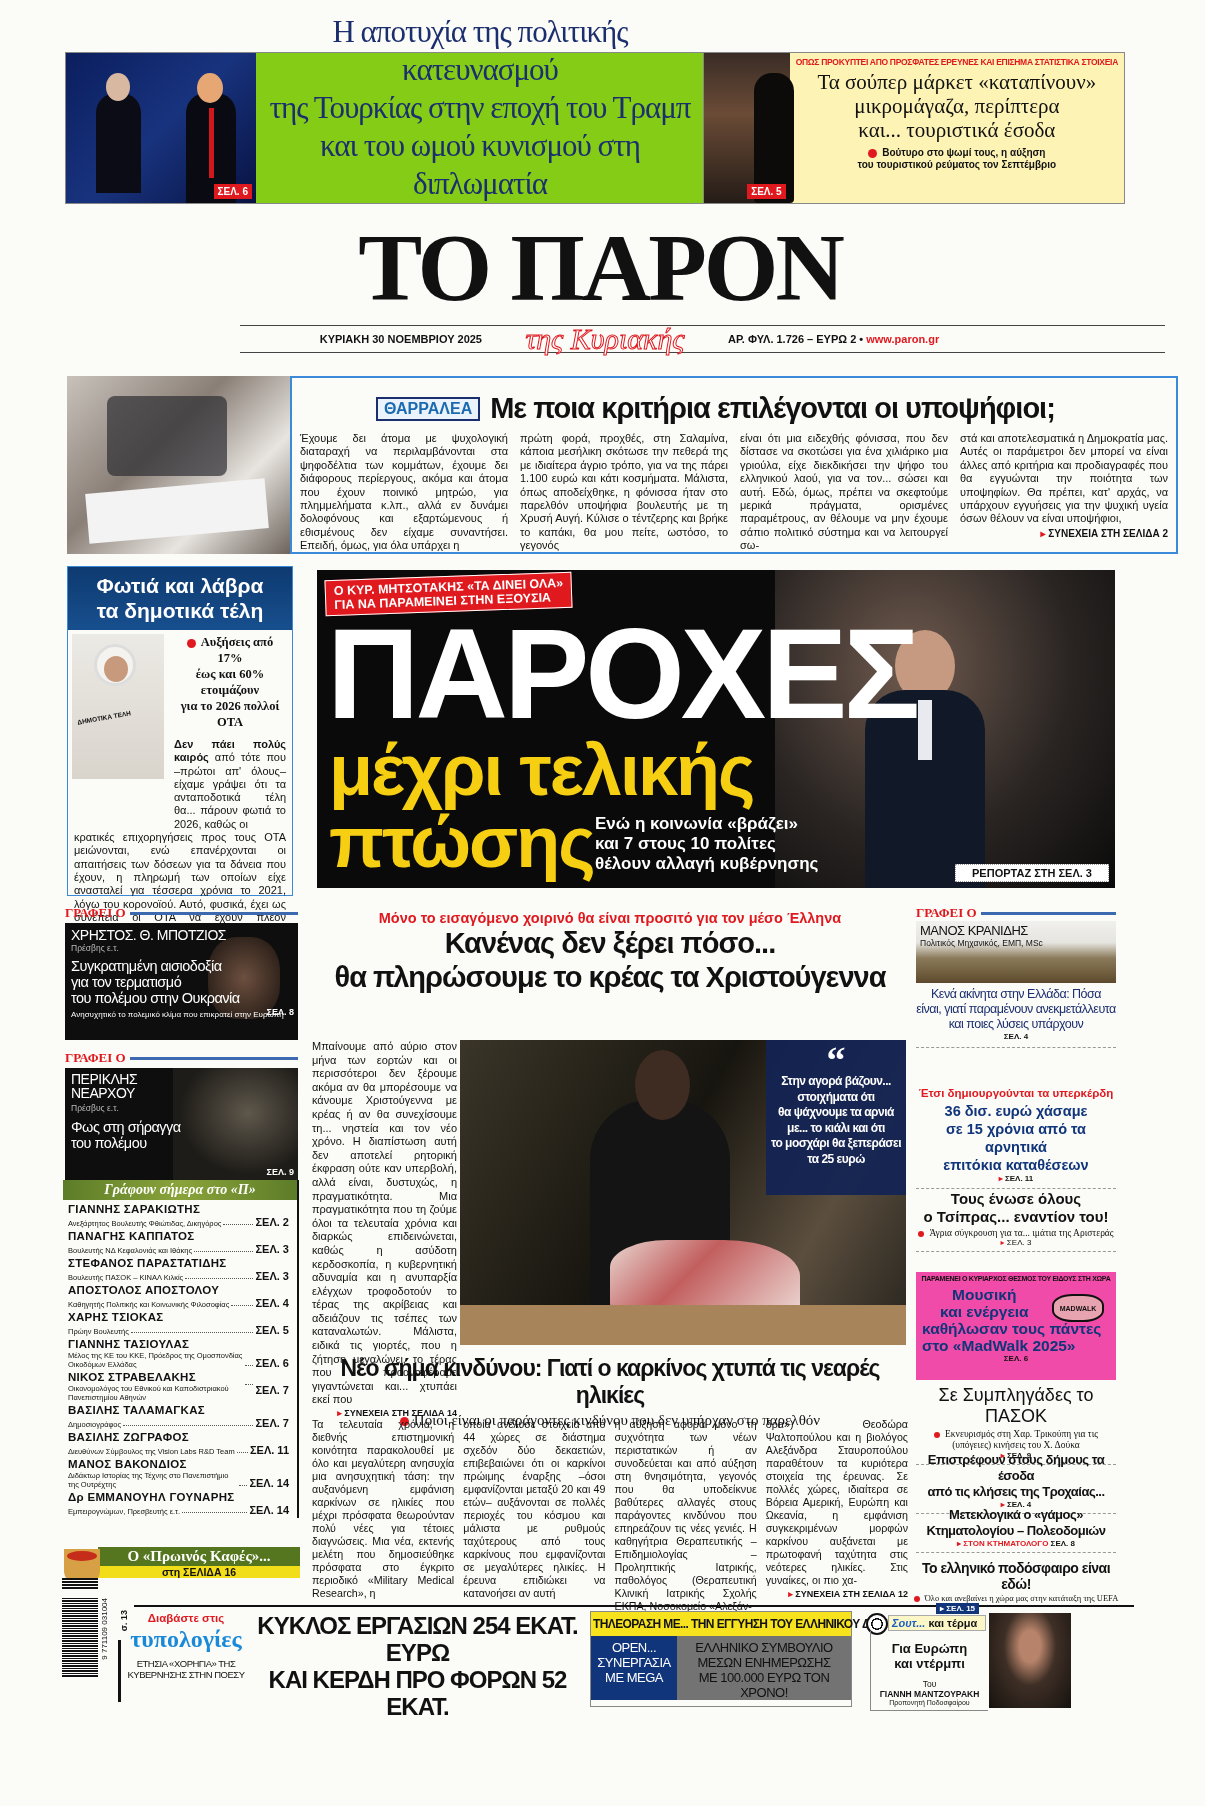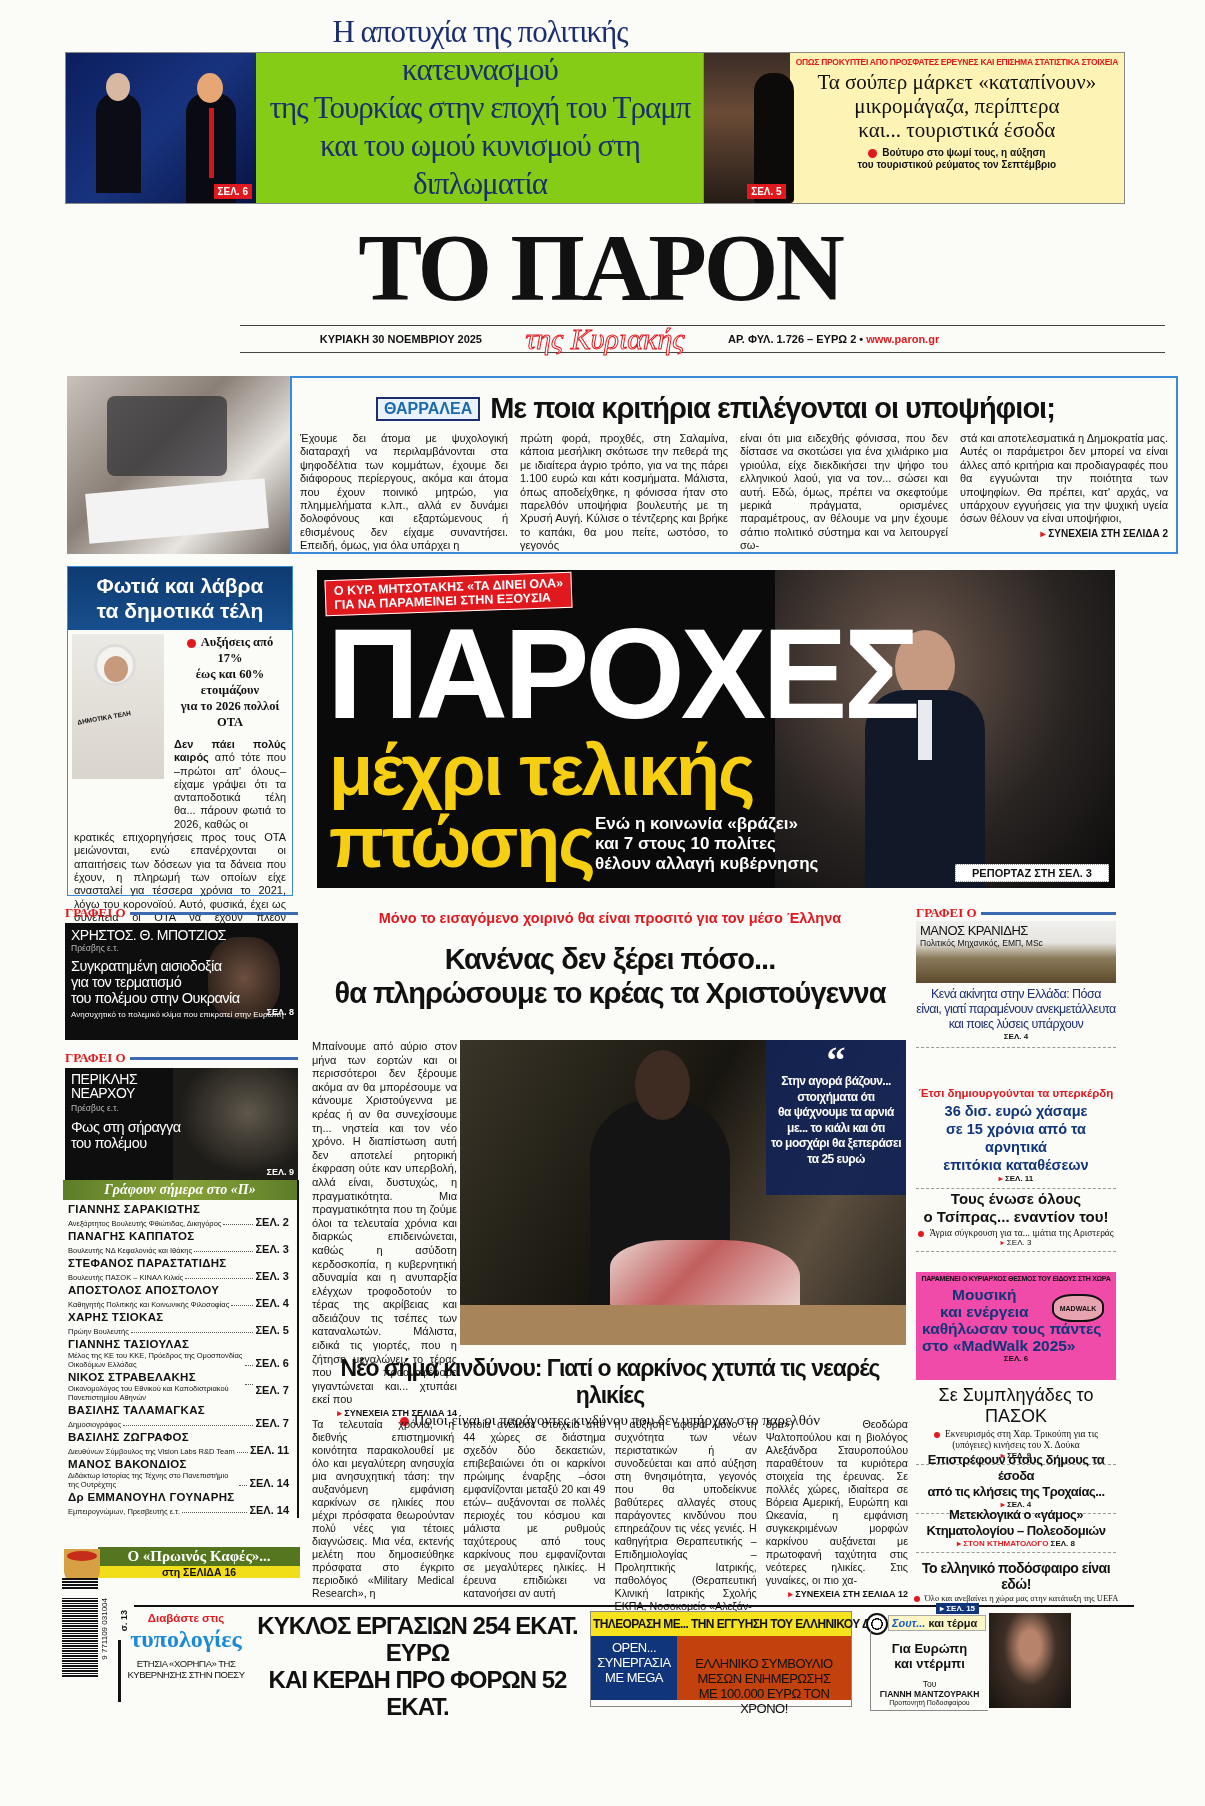--- a/index.html
+++ b/index.html
@@ -282,21 +282,21 @@
 <div class="abs" style="left:64px;top:1547px;width:236px;height:36px">
   <div style="position:absolute;left:0;top:2px;width:36px;height:34px;border-radius:0 0 12px 12px;background:#d8a045">
     <div style="position:absolute;left:3px;top:2px;width:30px;height:10px;border-radius:50%;background:#c62c1a"></div>
   </div>
   <div style="margin-left:34px;background:#55761f;color:#fff;font-family:'Liberation Serif',serif;font-weight:bold;font-size:15px;text-align:center;padding:1px 0">Ο «Πρωινός Καφές»...</div>
   <div style="margin-left:34px;background:#f2de18;font-weight:bold;font-size:10.5px;text-align:center">στη ΣΕΛΙΔΑ 16</div>
 </div>
 
 <div class="abs" style="left:310px;top:910px;width:600px;text-align:center">
   <div style="color:#e0191f;font-weight:bold;font-size:14.5px">Μόνο το εισαγόμενο χοιρινό θα είναι προσιτό για τον μέσο Έλληνα</div>
-  <div class="cond" style="font-weight:bold;font-size:29px;line-height:34px;margin-top:16px;letter-spacing:-1px">
+  <div class="cond" style="font-weight:bold;font-size:29px;line-height:34px;margin-top:0;letter-spacing:-1px">
     <div>Κανένας δεν ξέρει πόσο...</div>
     <div>θα πληρώσουμε το κρέας τα Χριστούγεννα</div>
   </div>
 </div>
 <div class="abs" style="left:312px;top:1040px;width:145px">
   <p class="col" style="font-size:11px;line-height:13.6px">Μπαίνουμε από αύριο στον μήνα των εορτών και οι περισσότεροι δεν ξέρουμε ακόμα αν θα μπορέσουμε να κάνουμε Χριστούγεννα με κρέας ή αν θα συνεχίσουμε τη... νηστεία και τον νέο χρόνο. Η διαπίστωση αυτή δεν αποτελεί ρητορική έκφραση ούτε καν υπερβολή, αλλά είναι, δυστυχώς, η πραγματικότητα. Μια πραγματικότητα που τη ζούμε όλοι τα τελευταία χρόνια και διαρκώς επιδεινώνεται, καθώς η ασύδοτη κερδοσκοπία, η κυβερνητική αδυναμία και η ανυπαρξία ελέγχων τροφοδοτούν το τέρας της ακρίβειας και αδειάζουν τις τσέπες των καταναλωτών. Μάλιστα, ειδικά τις γιορτές, που η ζήτηση μεγαλώνει, το τέρας που προαναφέραμε γιγαντώνεται και... χτυπάει εκεί που</p>
   <div class="cont" style="margin-top:1px;font-size:9px"><span class="arr">▸ </span><span>ΣΥΝΕΧΕΙΑ ΣΤΗ ΣΕΛΙΔΑ 14</span></div>
 </div>
 <div class="abs" style="left:460px;top:1040px;width:446px;height:305px;background:linear-gradient(120deg,#3a3528,#17150f 45%,#5b4e3e 75%,#26231d);overflow:hidden">
   <div style="position:absolute;left:130px;top:60px;width:140px;height:220px;background:#141414;border-radius:60px 60px 0 0"></div>
@@ -436,21 +436,21 @@
 </div>
 
 <div class="abs" style="left:590px;top:1611px;width:262px;height:96px;border:1px solid #888">
   <div class="cond" style="background:#f6e31d;font-weight:bold;font-size:12px;text-align:center;padding:5px 2px;white-space:nowrap;letter-spacing:-0.6px">ΤΗΛΕΟΡΑΣΗ ΜΕ... ΤΗΝ ΕΓΓΥΗΣΗ ΤΟΥ ΕΛΛΗΝΙΚΟΥ ΔΗΜΟΣΙΟΥ</div>
   <div style="display:flex;height:64px">
     <div class="cond" style="width:86px;background:#10357a;color:#fff;font-size:13px;line-height:15px;text-align:center;padding-top:4px">
       <div>OPEN...</div>
       <div>ΣΥΝΕΡΓΑΣΙΑ</div>
       <div>ME MEGA</div>
     </div>
-    <div class="cond" style="flex:1;background:#c2410c;color:#111;font-size:13px;line-height:15px;text-align:center;padding-top:20px">
+    <div class="cond" style="flex:1;background:#737373;color:#111;font-size:13px;line-height:15px;text-align:center;padding-top:4px">
       <div>ΕΛΛΗΝΙΚΟ ΣΥΜΒΟΥΛΙΟ</div>
       <div>ΜΕΣΩΝ ΕΝΗΜΕΡΩΣΗΣ</div>
       <div>ΜΕ 100.000 ΕΥΡΩ ΤΟΝ ΧΡΟΝΟ!</div>
     </div>
   </div>
 </div>
 
 <div class="abs" style="left:866px;top:1603px;width:258px;height:112px">
   <div style="position:absolute;left:70px;top:0;background:#10357a;color:#fff;font-size:8px;font-weight:bold;padding:1px 4px">▸ <span>ΣΕΛ. 15</span></div>
   <div style="position:absolute;left:0;top:10px;width:22px;height:22px;border-radius:50%;background:radial-gradient(circle,#fff 35%,#111 36%,#111 45%,#fff 46%);border:2px solid #111"></div>

